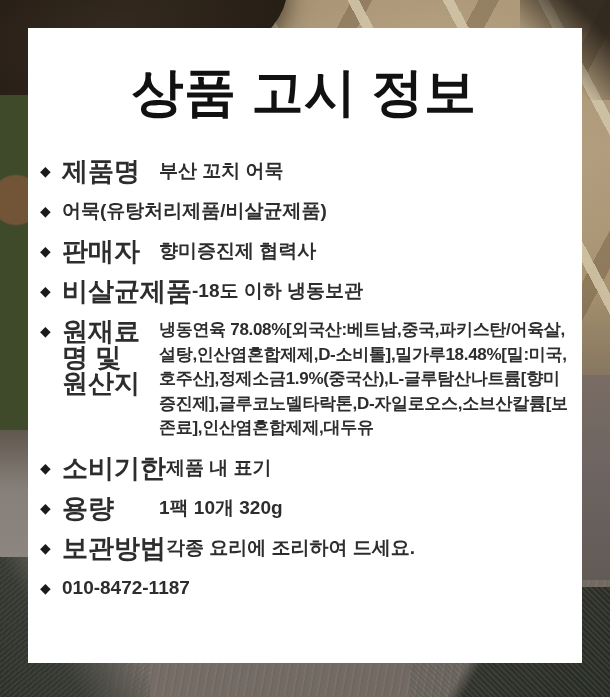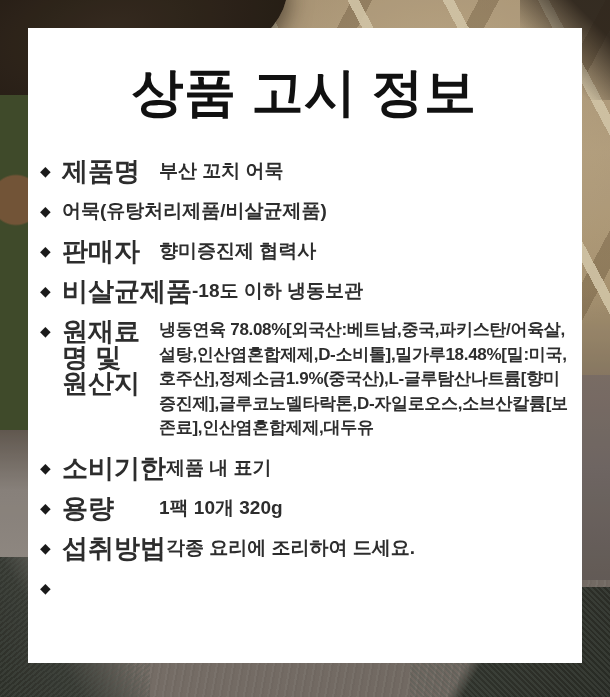--- a/index.html
+++ b/index.html
@@ -124,20 +124,21 @@
   </div>
 
   <div class="row">
     <span class="bullet">◆</span>
     <span class="label">용량</span>
     <span class="value">1팩 10개 320g</span>
   </div>
 
   <div class="row">
     <span class="bullet">◆</span>
-    <span class="label">섭취방법</span>
+    <span class="label">보관방법</span>
     <span class="value">각종 요리에 조리하여 드세요.</span>
   </div>
 
   <div class="row">
     <span class="bullet">◆</span>
+    <span class="value">010-8472-1187</span>
   </div>
 </div>
 
 </body></html>

